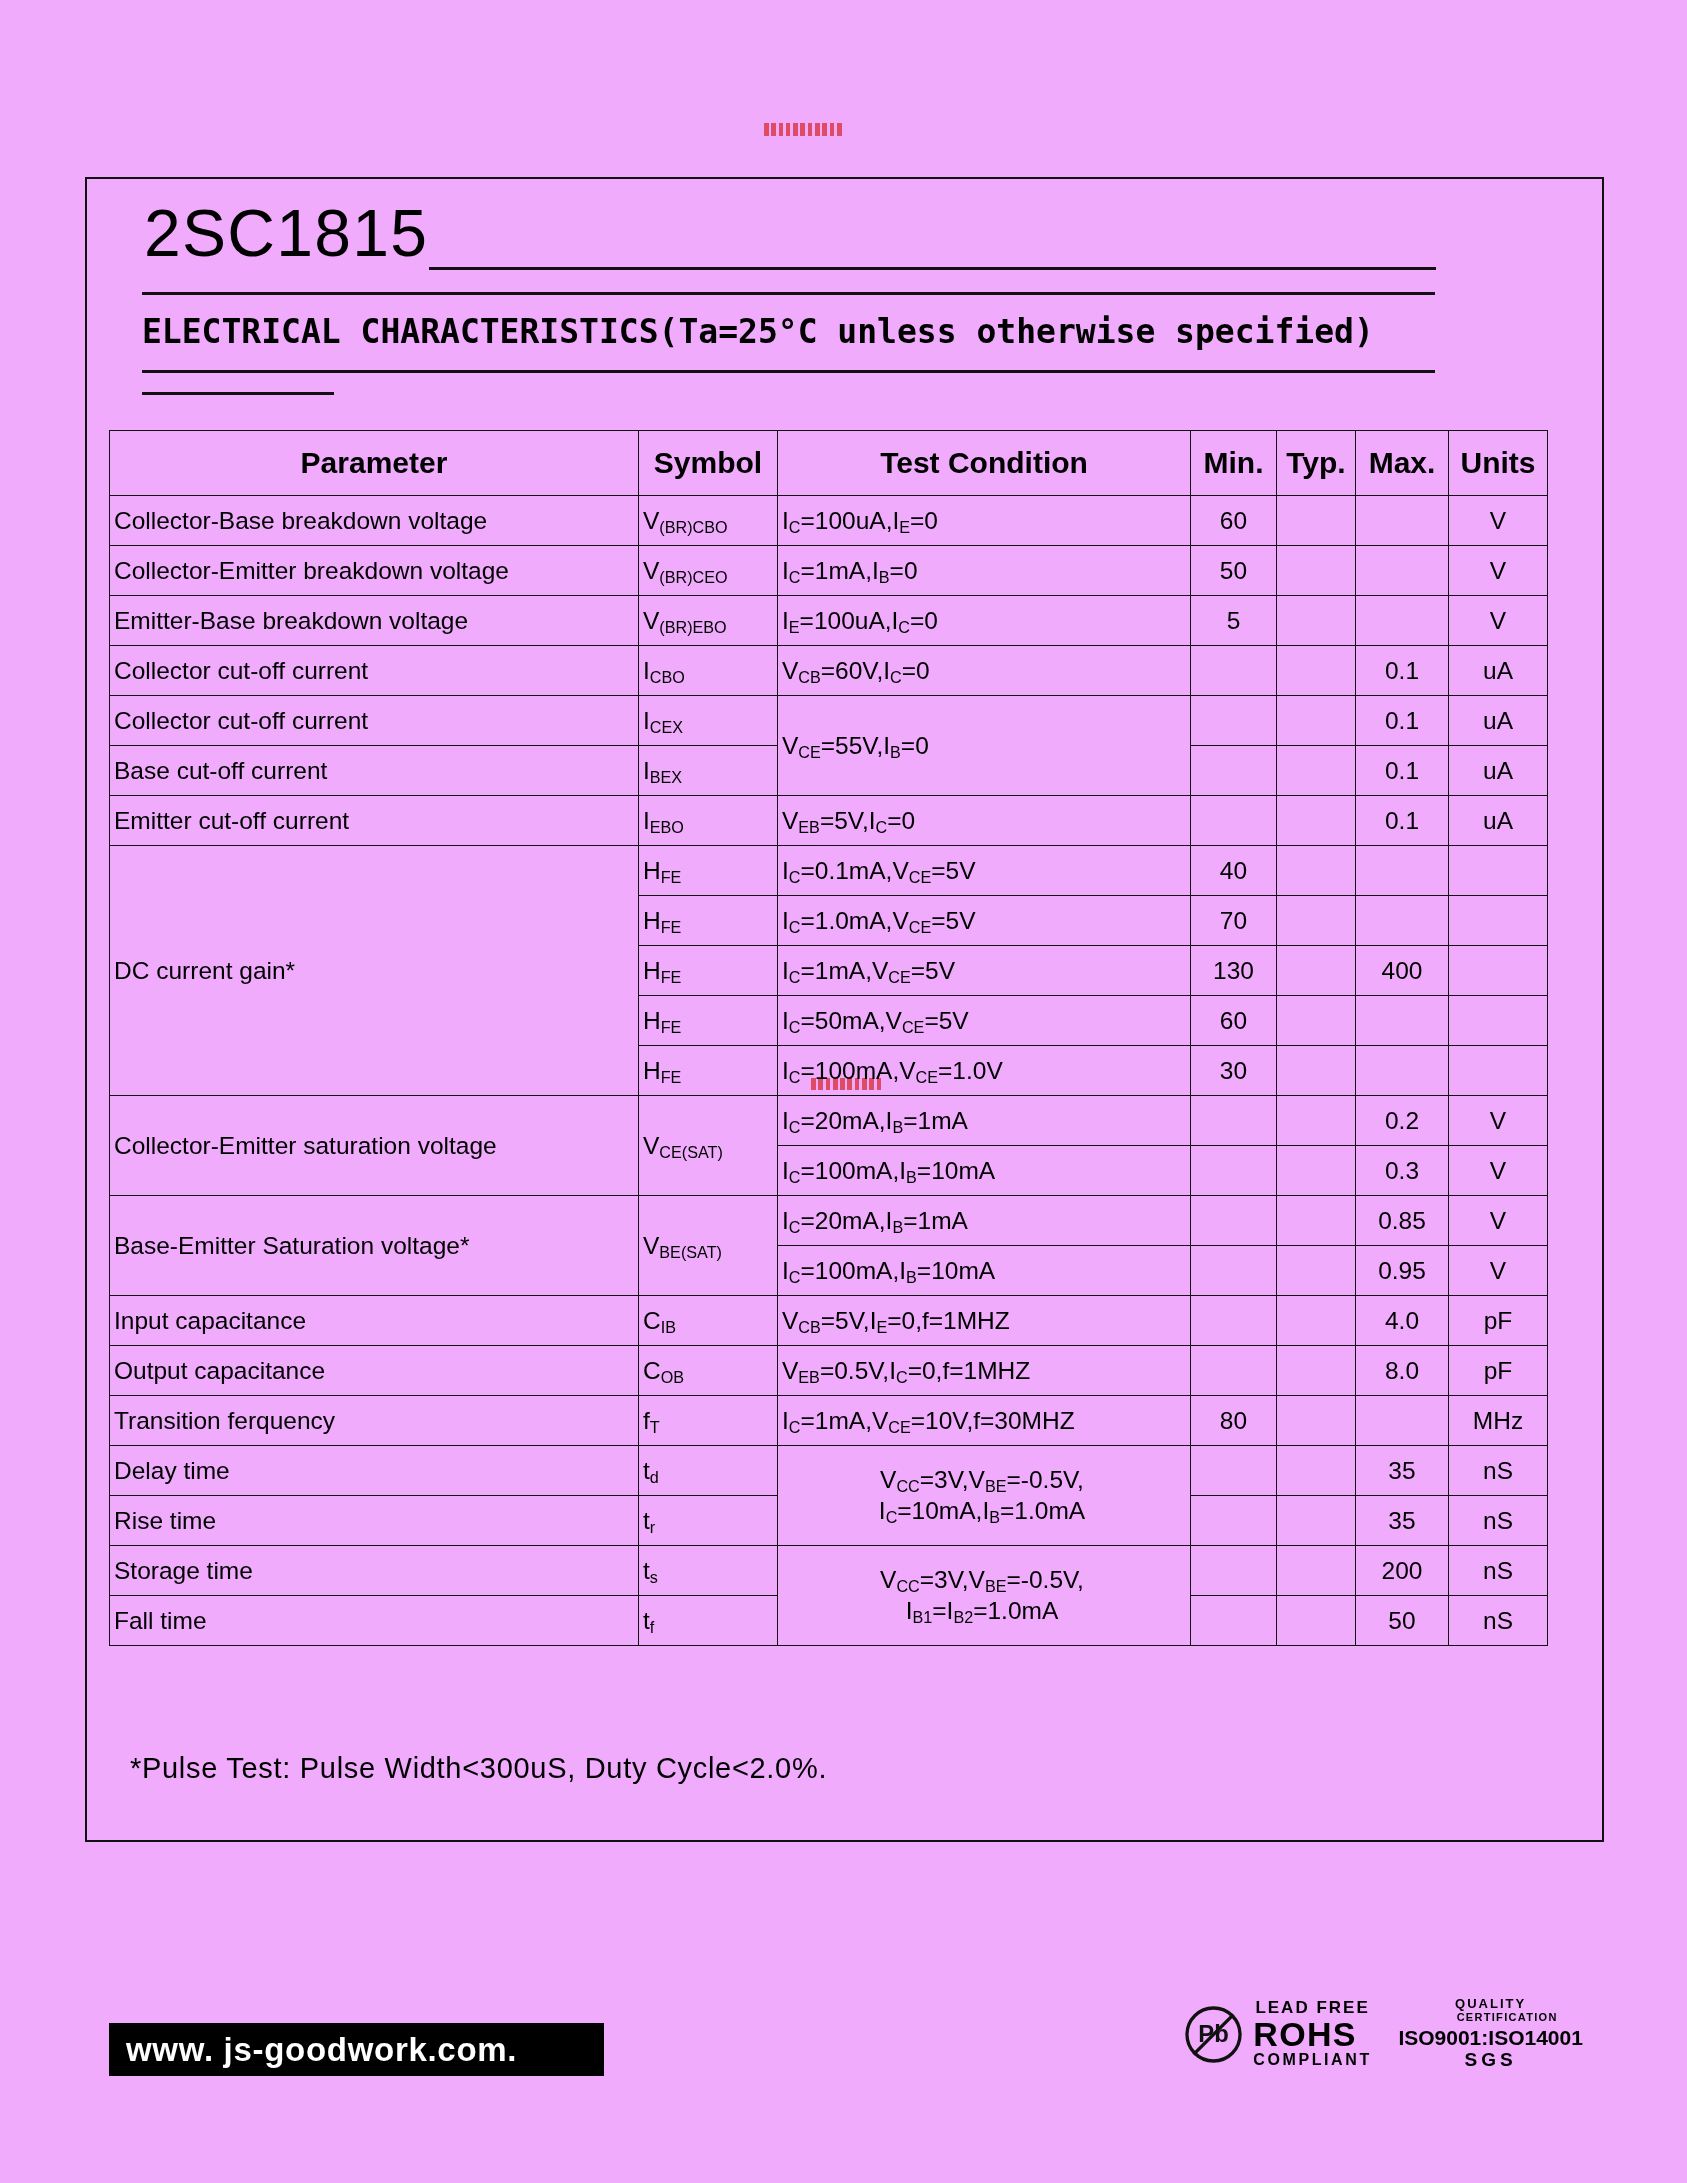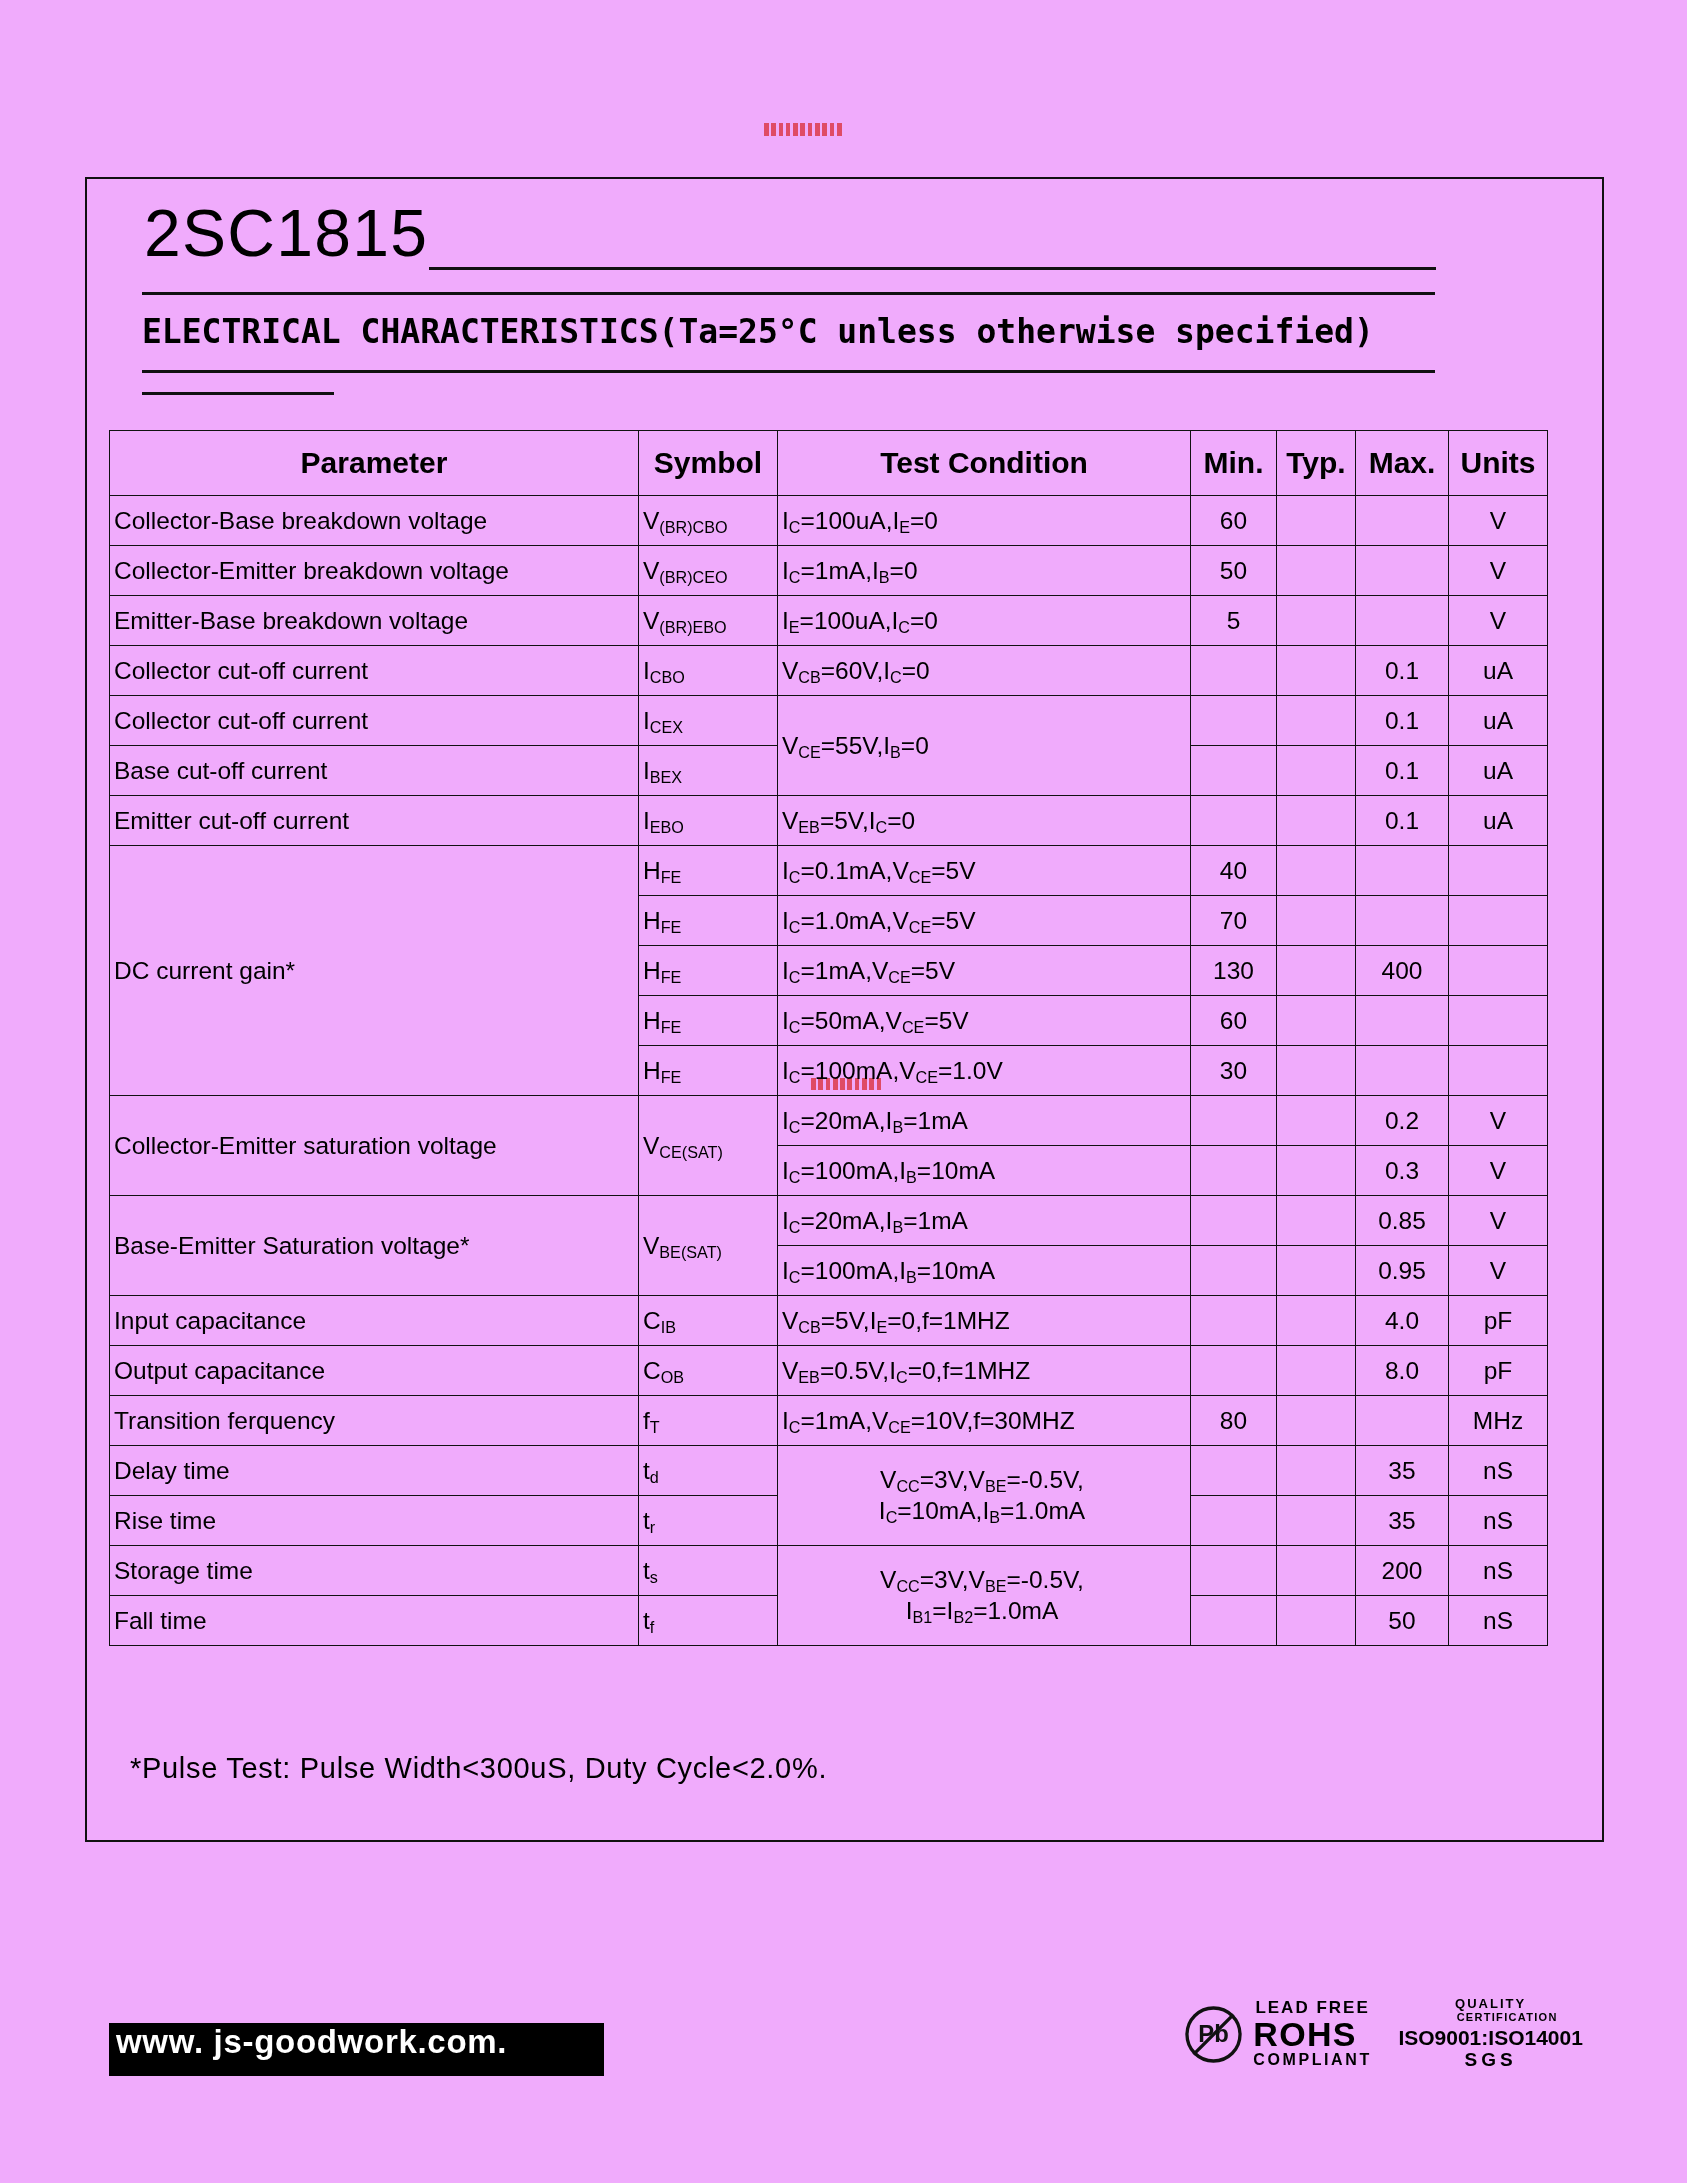--- a/index.html
+++ b/index.html
@@ -46,22 +46,22 @@
   td.c-num{text-align:center;padding:0 1.3px;}
   td.c-units{text-align:center;padding:0 1.3px;}
   sub{font-size:0.66em;vertical-align:-0.22em;line-height:0;}
 
   .note{
     position:absolute;left:130px;top:1752px;font-size:29px;letter-spacing:0.7px;
   }
 
   .footer-bar{
     position:absolute;left:109px;top:2023px;width:495px;height:53px;
-    background:#000;color:#fff;display:flex;
-    padding-left:7px;box-sizing:border-box;
+    background:#000;color:#fff;display:flex;align-items:center;
+    padding-left:17px;box-sizing:border-box;
   }
   .footer-bar .url{font-size:33px;font-weight:bold;letter-spacing:0.7px;}
 
   .cert{
     position:absolute;left:1183px;top:1981px;width:384px;height:106px;
     display:flex;align-items:center;gap:9.3px;
   }
   .pb-icon{flex:0 0 auto;}
   .rohs-block{display:flex;flex-direction:column;line-height:1.05;}
   .lead-free{font-size:17px;font-weight:bold;letter-spacing:2px;text-align:center;}

